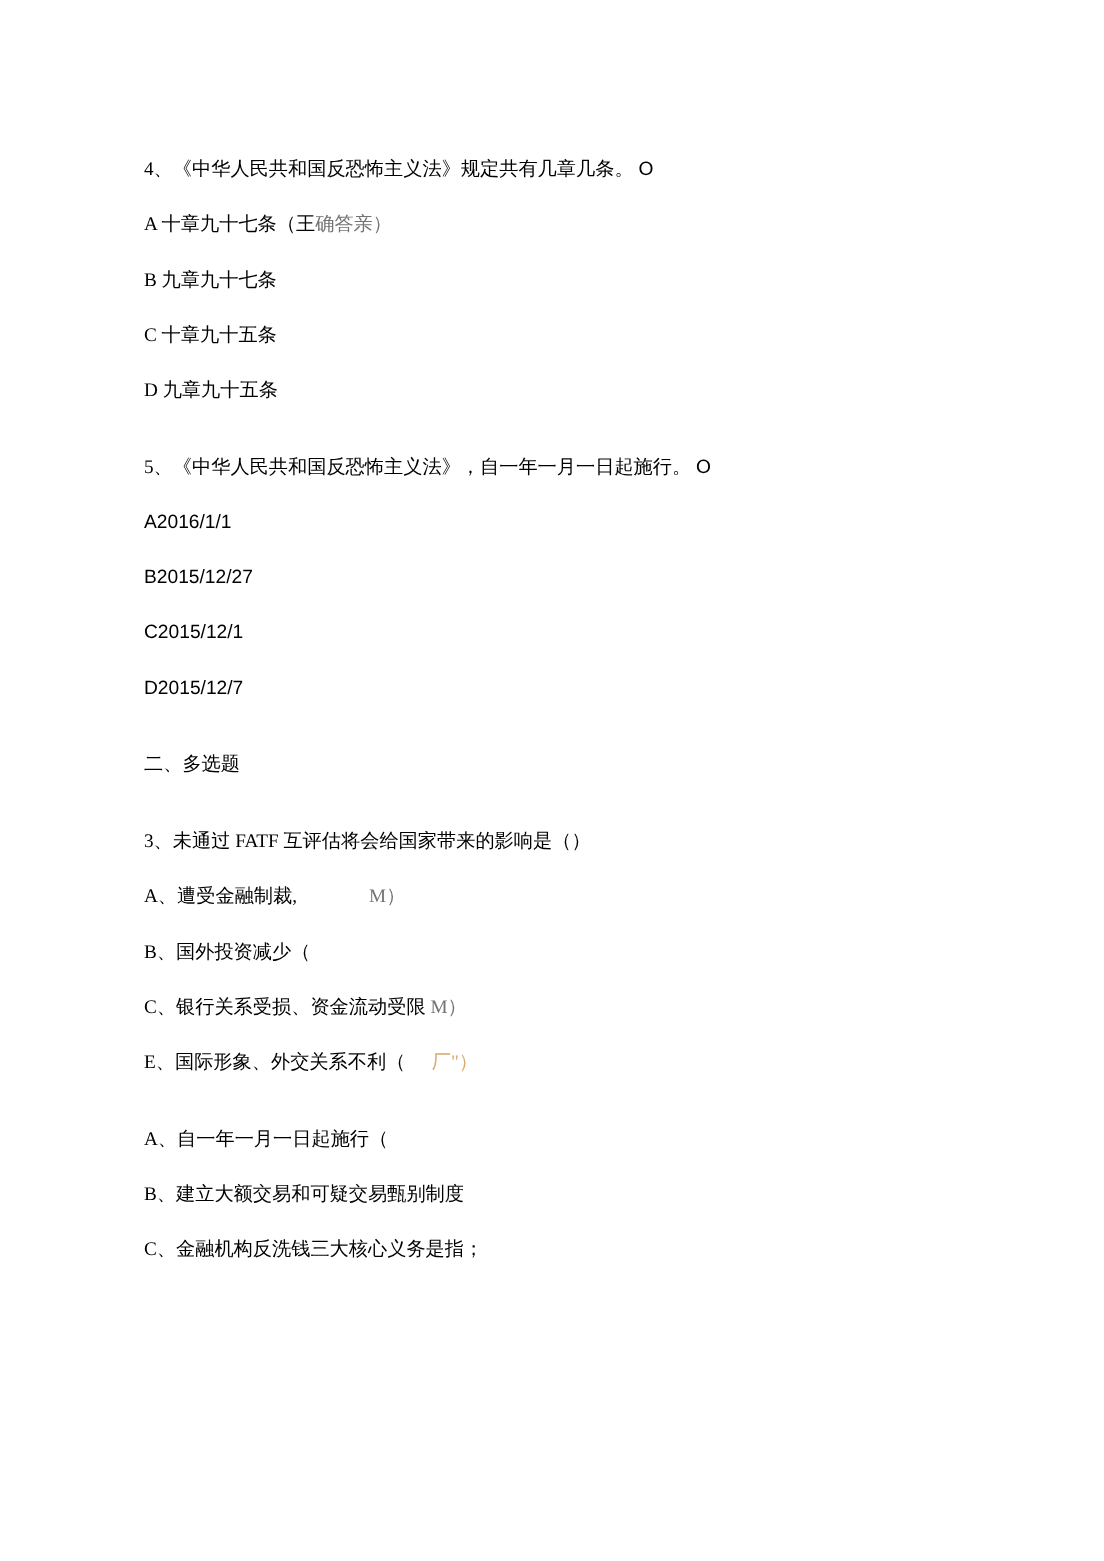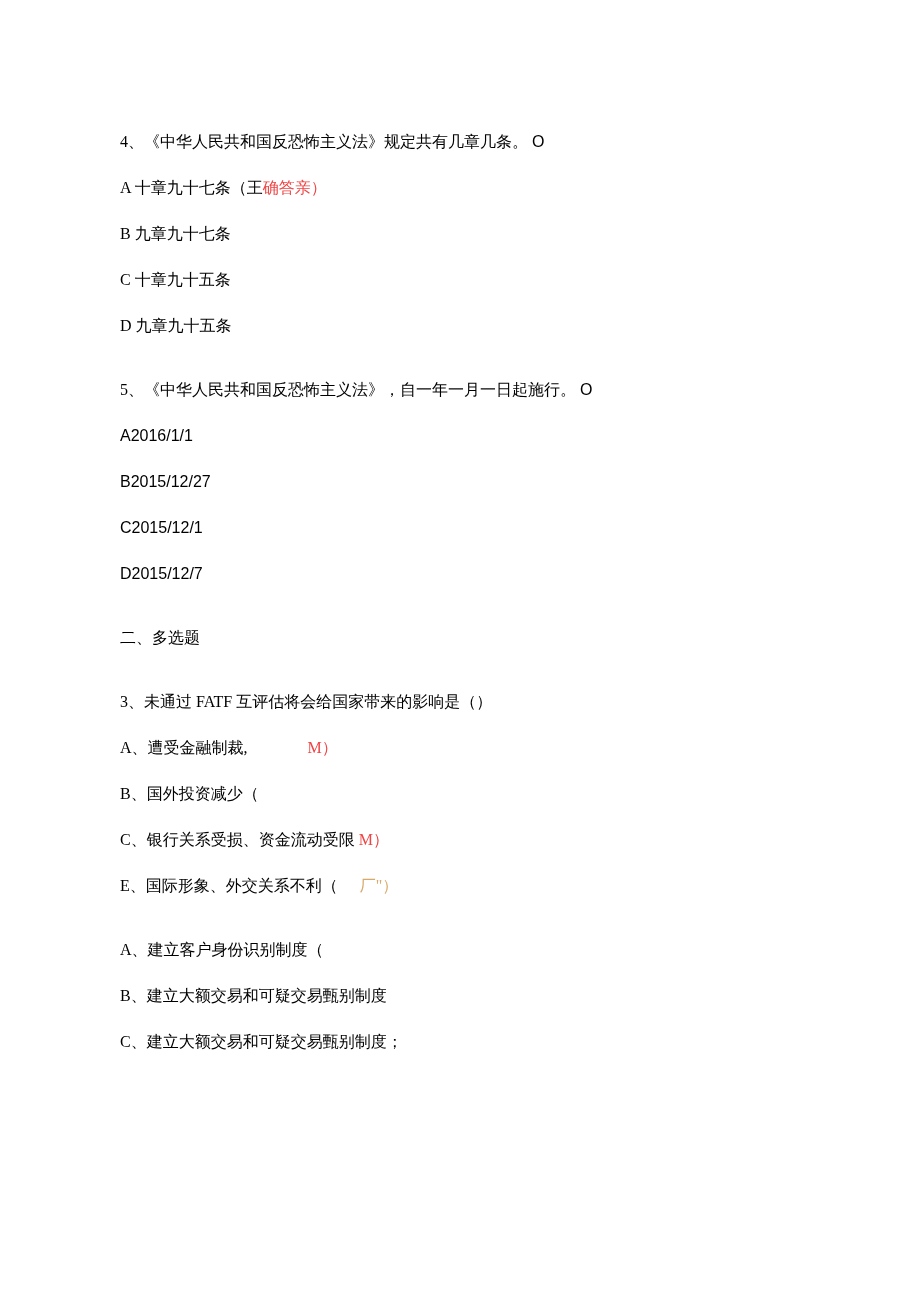--- a/index.html
+++ b/index.html
@@ -18,21 +18,21 @@
     padding: 130px 120px 60px 120px;
   }
   .line {
     margin-bottom: 22px;
     white-space: nowrap;
   }
   .block-gap {
     height: 18px;
   }
   .annot {
-    color: #ef4444;
+    color: #737373;
   }
   .annot-light {
     color: #d9a96a;
   }
   .latin {
     font-family: Arial, sans-serif;
   }
 </style>
 </head>
 <body>
@@ -74,17 +74,17 @@
   <div class="line">B、国外投资减少（</div>
   <div class="line">
     <span>C、银行关系受损、资金流动受限 </span><span class="annot">M）</span>
   </div>
   <div class="line">
     <span>E、国际形象、外交关系不利（</span><span style="display:inline-block; width:22px;"></span><span class="annot-light">厂"）</span>
   </div>
 
   <div class="block-gap"></div>
 
-  <div class="line">A、建立客户身份识别制度（</div>
+  <div class="line">A、自一年一月一日起施行（</div>
   <div class="line">B、建立大额交易和可疑交易甄别制度</div>
-  <div class="line">C、建立大额交易和可疑交易甄别制度；</div>
+  <div class="line">C、金融机构反洗钱三大核心义务是指；</div>
 
 </div>
 
 </body></html>

